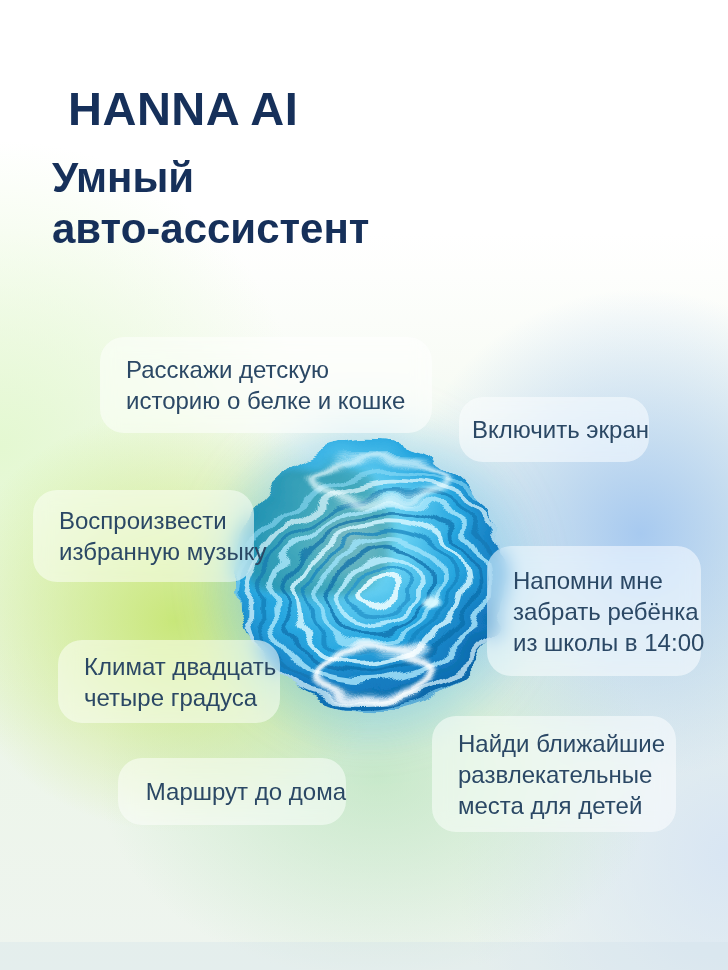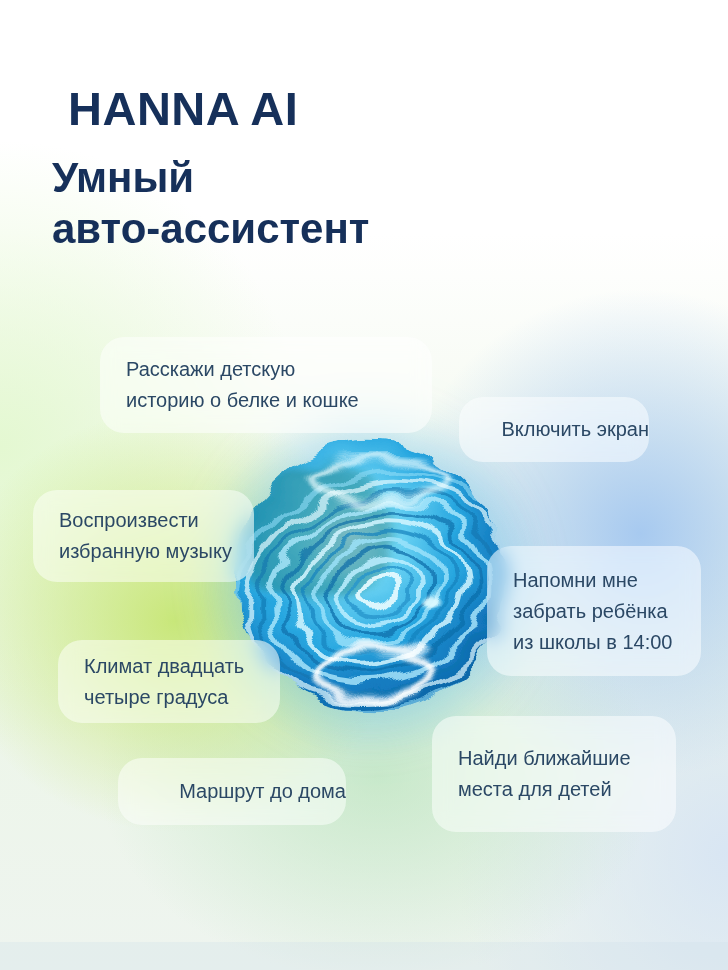--- a/index.html
+++ b/index.html
@@ -25,21 +25,21 @@
   }
   .orb{position:absolute;left:226px;top:430px;width:290px;height:290px;
     filter:drop-shadow(0 0 34px rgba(70,175,230,0.4));}
   .bubble{
     position:absolute;border-radius:24px;
     background:rgba(255,255,255,0.52);
     backdrop-filter:blur(9px) saturate(1.15);
     -webkit-backdrop-filter:blur(9px) saturate(1.15);
     display:flex;flex-direction:column;justify-content:center;
     padding:0 26px;box-sizing:border-box;
-    color:#2b4865;font-size:20px;line-height:31px;font-weight:400;
+    color:#2b4865;font-size:24px;line-height:31px;font-weight:400;
   }
   .bubble.center{align-items:flex-end;padding:0;}
   .line{display:block;white-space:nowrap;}
 </style>
 </head>
 <body>
 
 <div class="canvas">
 
   <div class="title-block">
@@ -121,17 +121,18 @@
     <span class="line">Климат двадцать</span>
     <span class="line">четыре градуса</span>
   </div>
 
   <div class="bubble center" style="left:118px;top:758px;width:228px;height:67px">
     <span class="line">Маршрут до дома</span>
   </div>
 
   <div class="bubble" style="left:432px;top:716px;width:244px;height:116px">
     <span class="line">Найди ближайшие</span>
+    <span class="line">развлекательные</span>
     <span class="line">места для детей</span>
   </div>
 
   <div class="bottom-band"></div>
 </div>
 
 </body></html>

